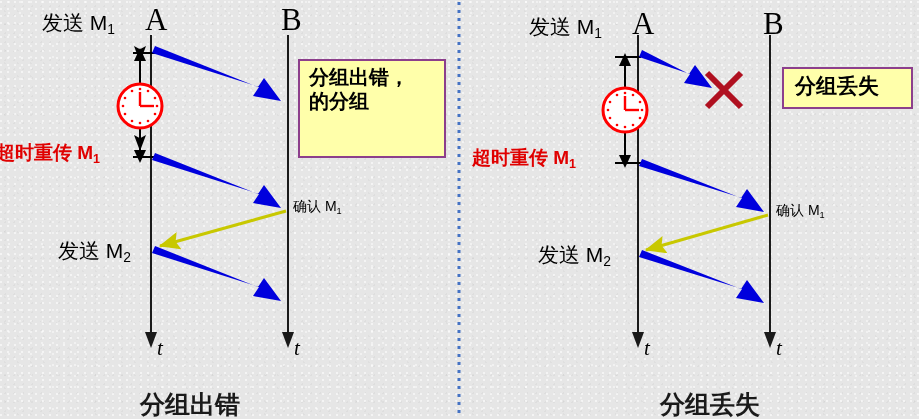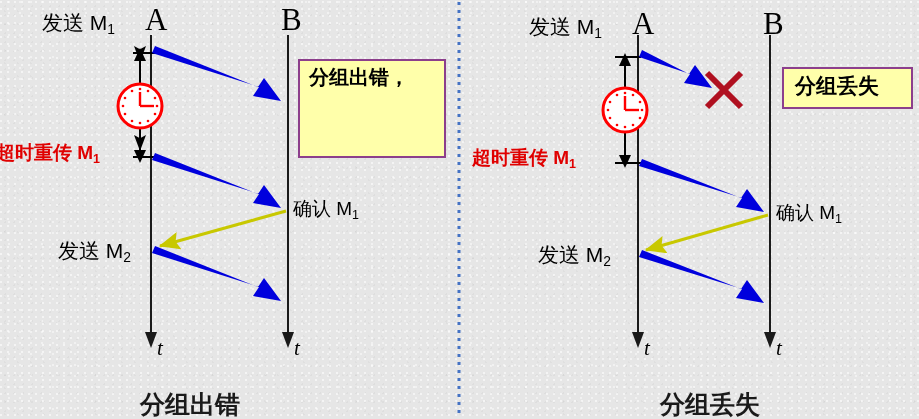--- a/index.html
+++ b/index.html
@@ -85,21 +85,21 @@
     font-family: "Liberation Sans", sans-serif;
     font-weight: bold;
     font-size: 25px;
     color: #1a1a1a;
     white-space: nowrap;
   }
   .send-lbl {
     font-size: 21px;
   }
   .ack-lbl {
-    font-size: 19px;
+    font-size: 14px;
     text-align: center;
   }
 </style>
 </head>
 <body>
 
 <div id="stage">
 
   <svg id="svg-layer" viewBox="0 0 919 419">
     <defs>
@@ -249,20 +249,21 @@
   <div class="lbl cjk-lbl send-lbl" style="left:58px; top:240px;">
     <span>发送 M</span><span class="sub">2</span>
   </div>
 
   <div class="lbl t-axis" style="left:157px; top:338px;">t</div>
 
   <div class="lbl t-axis" style="left:294px; top:338px;">t</div>
 
   <div class="callout callout-multi" style="left:298px; top:59px; width:148px; height:99px;">
     <div>分组出错，</div>
+    <div>的分组</div>
   </div>
 
   <div class="caption" style="left:140px; top:388px;">分组出错</div>
 
   <div class="lbl cjk-lbl send-lbl" style="left:529px; top:16px;">
     <span>发送 M</span><span class="sub">1</span>
   </div>
 
   <div class="lbl node-letter" style="left:632px; top:8px;">A</div>
 

